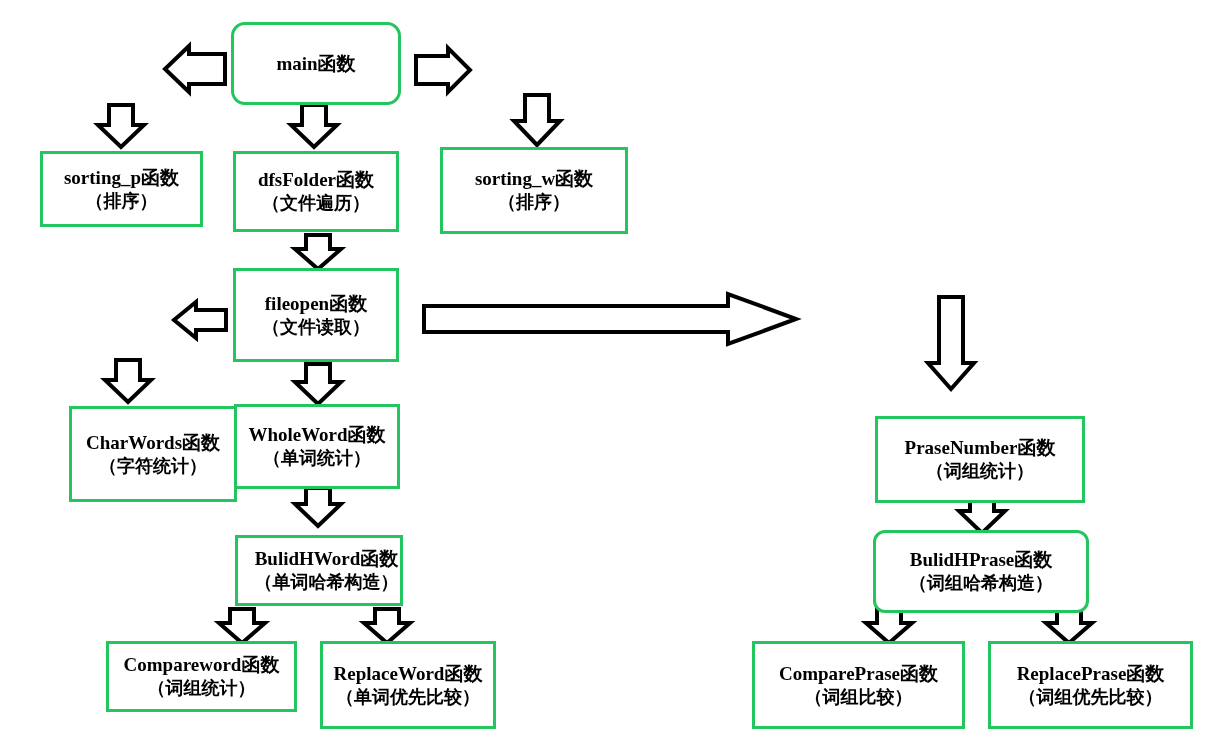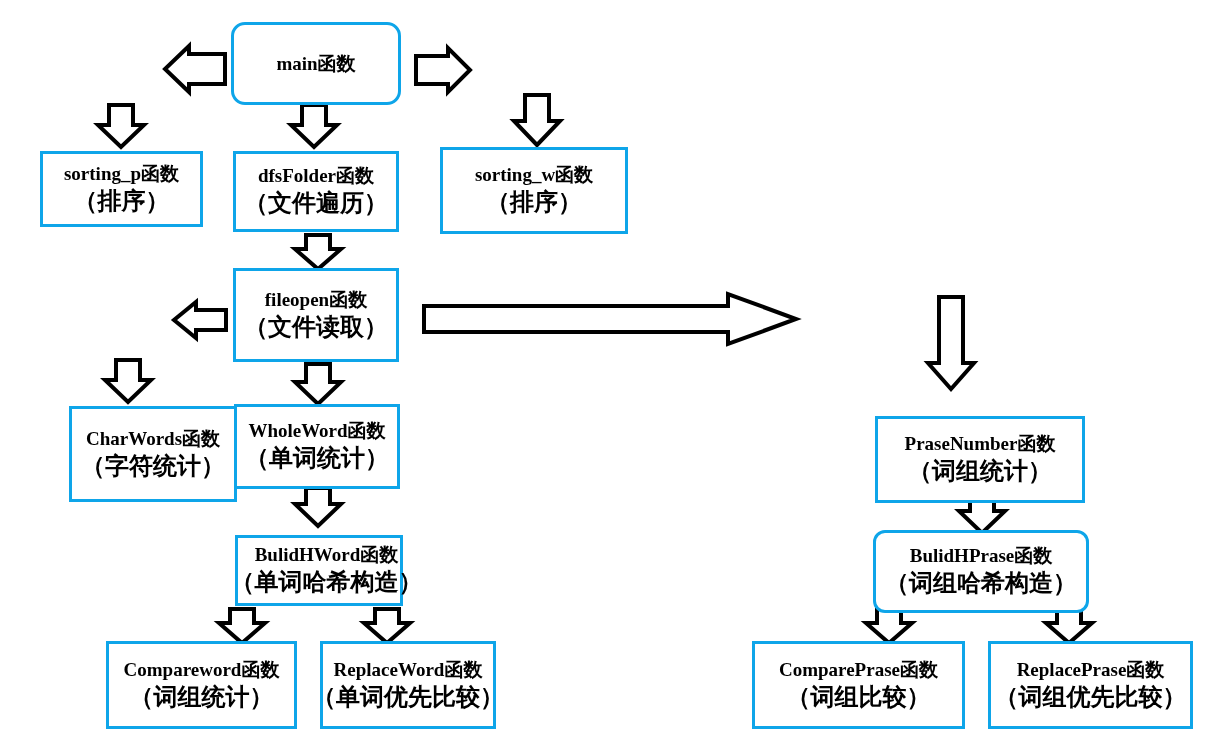--- a/index.html
+++ b/index.html
@@ -11,38 +11,38 @@
     position: relative;
     width: 1217px;
     height: 746px;
     background: #ffffff;
     font-family: "Liberation Serif", "DejaVu Serif", serif;
     overflow: hidden;
   }
   .node {
     position: absolute;
     box-sizing: border-box;
-    border: 3px solid #0ea5e9;
+    border: 3px solid #22c55e;
     background: #ffffff;
     display: flex;
     flex-direction: column;
     align-items: center;
     justify-content: center;
     text-align: center;
     color: #000000;
     line-height: 1.32;
   }
   .node .line1 {
     font-weight: bold;
     font-size: 19px;
     white-space: nowrap;
   }
   .node .line2 {
     font-weight: bold;
-    font-size: 24px;
+    font-size: 18px;
     white-space: nowrap;
   }
   .node.rounded {
     border-radius: 14px;
   }
   .node.single .line1 {
     font-size: 19px;
   }
   .arrow {
     position: absolute;
@@ -191,21 +191,21 @@
   <div class="node" style="left:234px; top:404px; width:166px; height:85px;">
     <span class="line1">WholeWord函数</span>
     <span class="line2">（单词统计）</span>
   </div>
 
   <div class="node" style="left:235px; top:535px; width:168px; height:71px;padding-left:15px;">
     <span class="line1">BulidHWord函数</span>
     <span class="line2">（单词哈希构造）</span>
   </div>
 
-  <div class="node" style="left:106px; top:641px; width:191px; height:88px;align-items:center;">
+  <div class="node" style="left:106px; top:641px; width:191px; height:71px;align-items:center;">
     <span class="line1">Compareword函数</span>
     <span class="line2">（词组统计）</span>
   </div>
 
   <div class="node" style="left:320px; top:641px; width:176px; height:88px;">
     <span class="line1">ReplaceWord函数</span>
     <span class="line2">（单词优先比较）</span>
   </div>
 
   <div class="node" style="left:875px; top:416px; width:210px; height:87px;">

